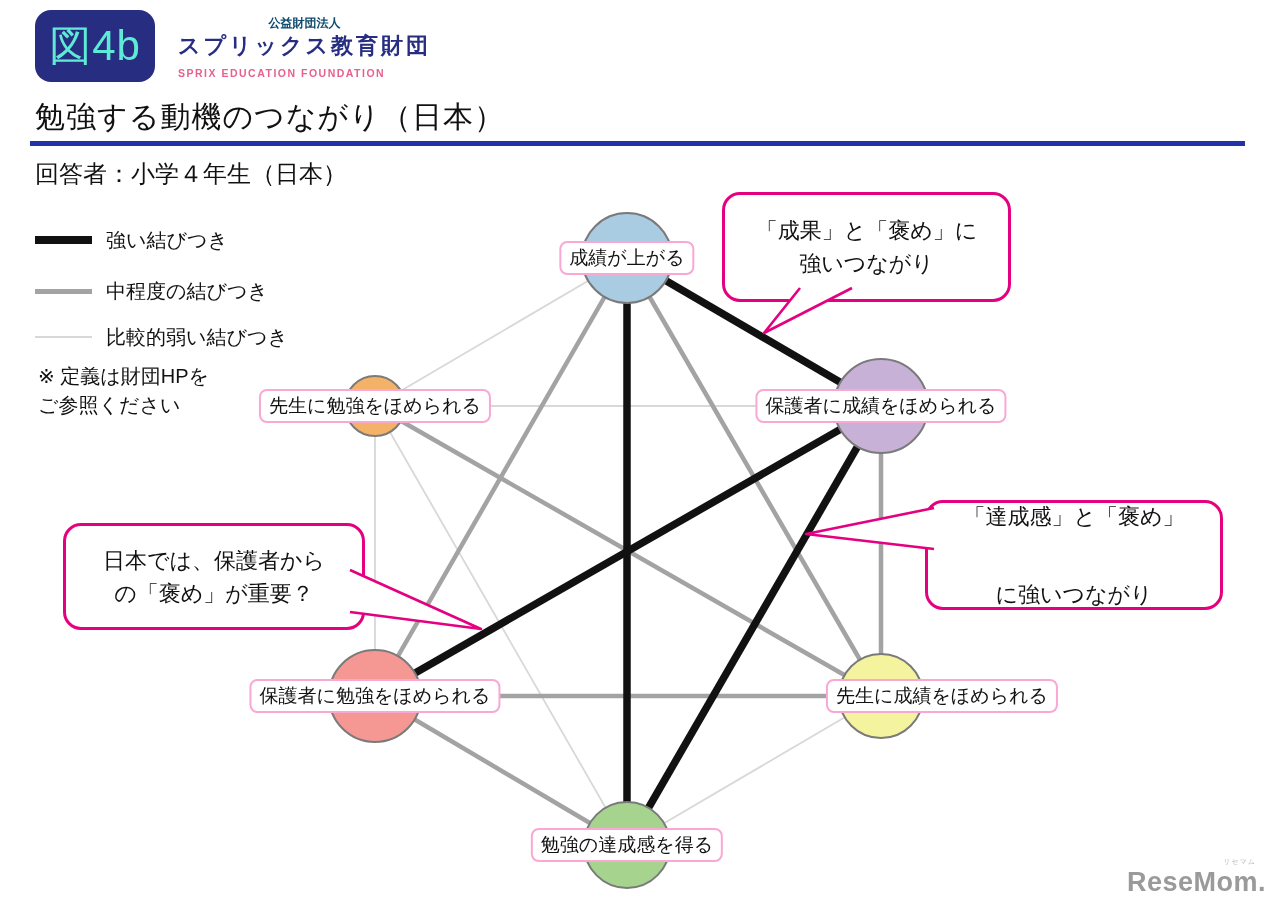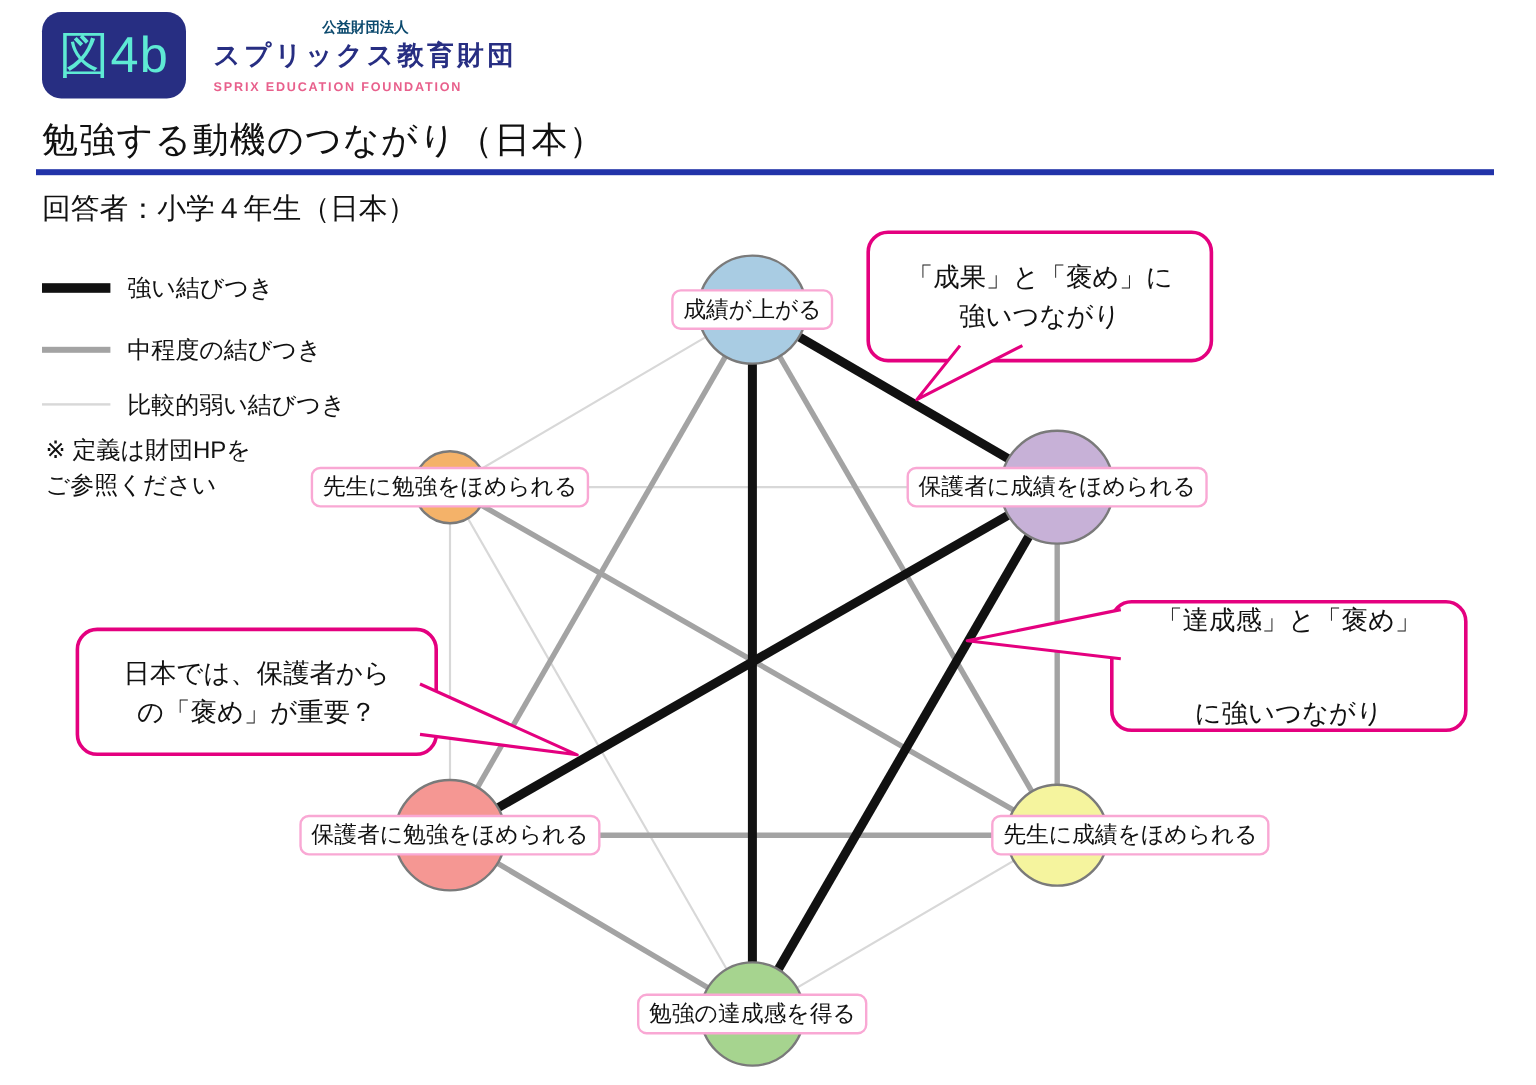--- a/index.html
+++ b/index.html
@@ -125,14 +125,18 @@
     <span>「達成感」と「褒め」</span>
     <span>に強いつながり</span>
   </div>
 
   <svg id="tails-svg" width="1280" height="904">
       <path d="M 800 288 L 764 333 L 852 288" fill="#ffffff" stroke="#e4007f" stroke-width="2.6" stroke-linejoin="round"></path>
       <path d="M 350 570 L 481 629 L 350 612" fill="#ffffff" stroke="#e4007f" stroke-width="2.6" stroke-linejoin="round"></path>
       <path d="M 934 508 L 806 534 L 934 549" fill="#ffffff" stroke="#e4007f" stroke-width="2.6" stroke-linejoin="round"></path>
     </svg>
 
+  <div class="watermark">
+    <span class="wm-ruby">リセマム</span>
+    <span class="wm-text" style="color: rgb(154, 154, 154);">ReseMom.</span>
+  </div>
 
 </div>
 
 </body></html>

